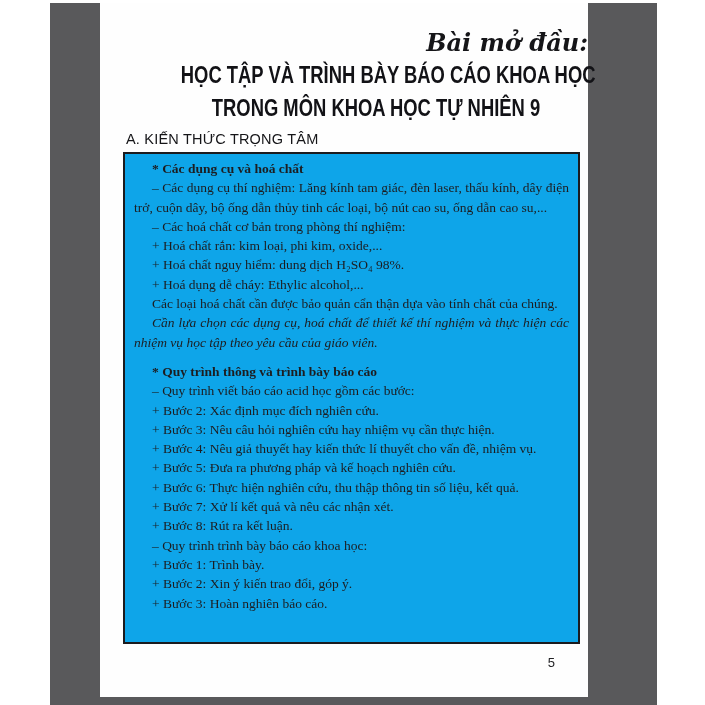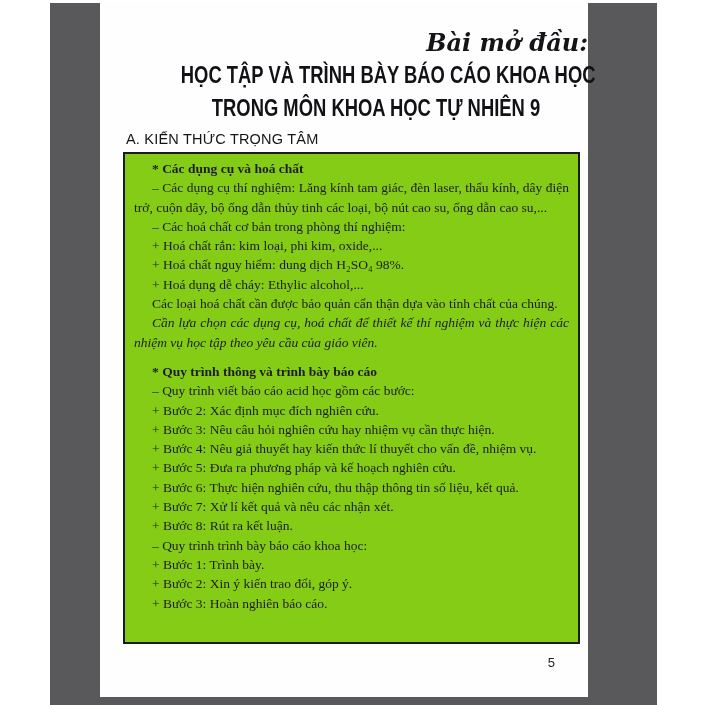--- a/index.html
+++ b/index.html
@@ -59,21 +59,21 @@
     color: #151518;
     letter-spacing: 0.2px;
   }
   .content-box {
     position: absolute;
     left: 23px; top: 149px;
     width: 457px; height: 492px;
     box-sizing: border-box;
     border: 2px solid #1b1b1e;
     padding: 5px 9px 0 9px;
-    background: #84cc16;
+    background: #0ea5e9;
   }
   .content-box p {
     margin: 0;
     font-size: 13.5px;
     line-height: 19.3px;
     text-indent: 18px;
     text-align: justify;
     color: #1d1d20;
   }
   .content-box p.bold { font-weight: bold; }

